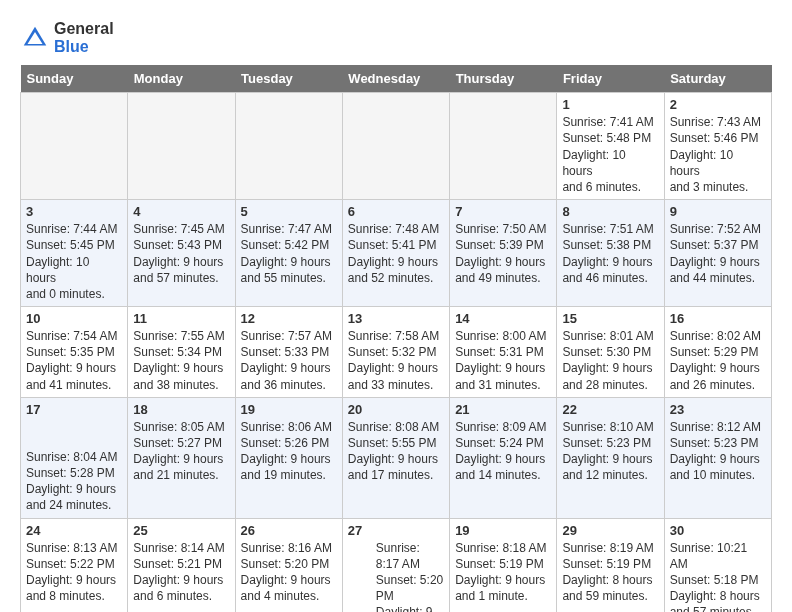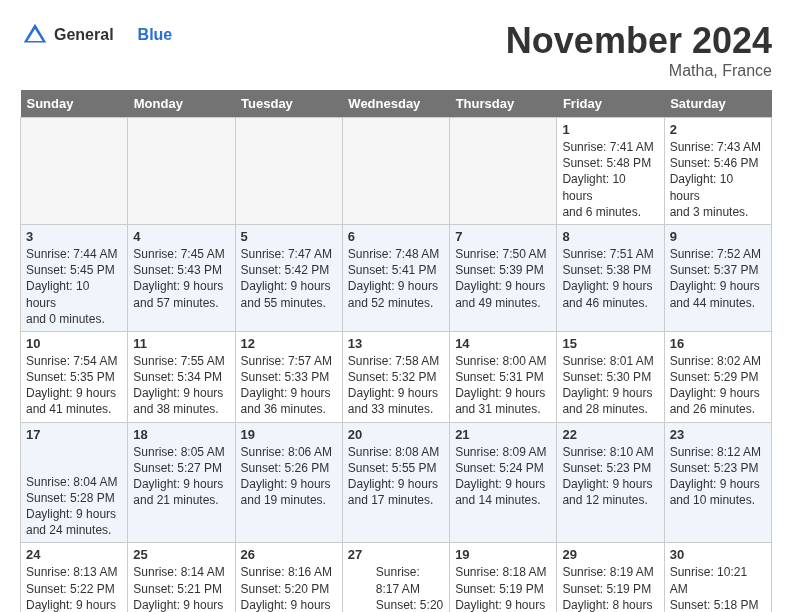--- a/index.html
+++ b/index.html
@@ -16,33 +16,32 @@
       align-items: flex-start;
       margin-bottom: 10px;
     }
     .logo {
       display: flex;
       align-items: center;
       gap: 4px;
     }
     .logo-text {
       display: flex;
-      flex-direction: row;
+      flex-direction: column;
       line-height: 1.1;
     }
     .logo-general {
       font-size: 16px;
       font-weight: bold;
       color: #333;
     }
     .logo-blue {
       font-size: 16px;
       font-weight: bold;
       color: #2a6fd4;
-      margin-left: 24px;
     }
     .logo-icon {
       width: 30px;
       height: 30px;
     }
     .title-area {
       text-align: right;
     }
     .month-title {
       font-size: 36px;
@@ -102,24 +101,20 @@
     <svg class="logo-icon" viewBox="0 0 40 40">
       <rect x="0" y="0" width="40" height="40" fill="none"></rect>
       <polygon points="20,5 35,30 5,30" fill="#2a6fd4"></polygon>
       <polygon points="20,12 30,28 10,28" fill="white"></polygon>
     </svg>
     <div class="logo-text">
       <span class="logo-general">General</span>
       <span class="logo-blue">Blue</span>
     </div>
   </div>
-  <div class="title-area">
-    <div class="month-title">November 2024</div>
-    <div class="location">Matha, France</div>
-  </div>
 </div>
 
 <table>
   <thead>
     <tr id="weekday-header">
     <th>Sunday</th>
         <th>Monday</th>
         <th>Tuesday</th>
         <th>Wednesday</th>
         <th>Thursday</th>

